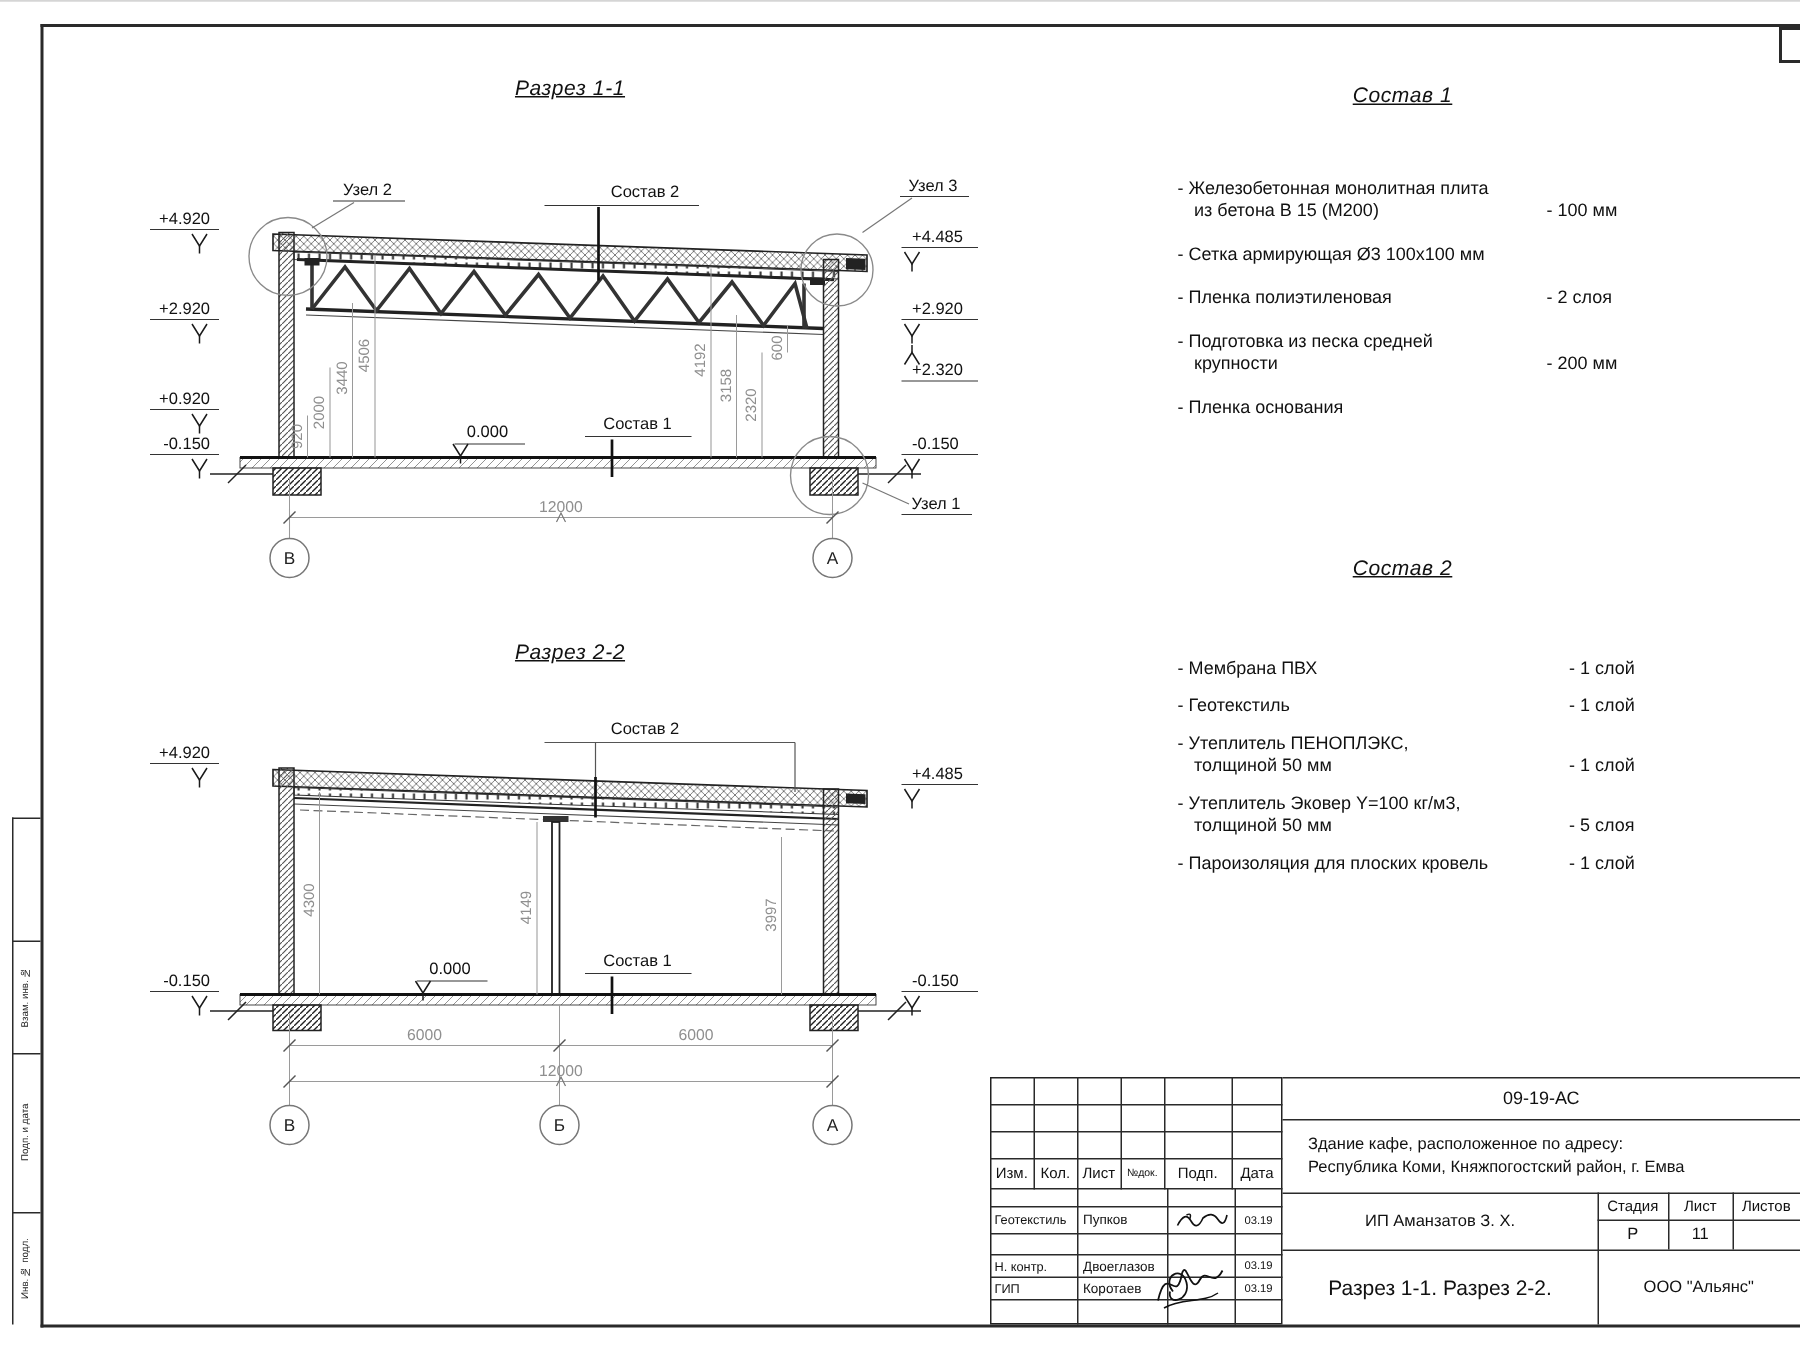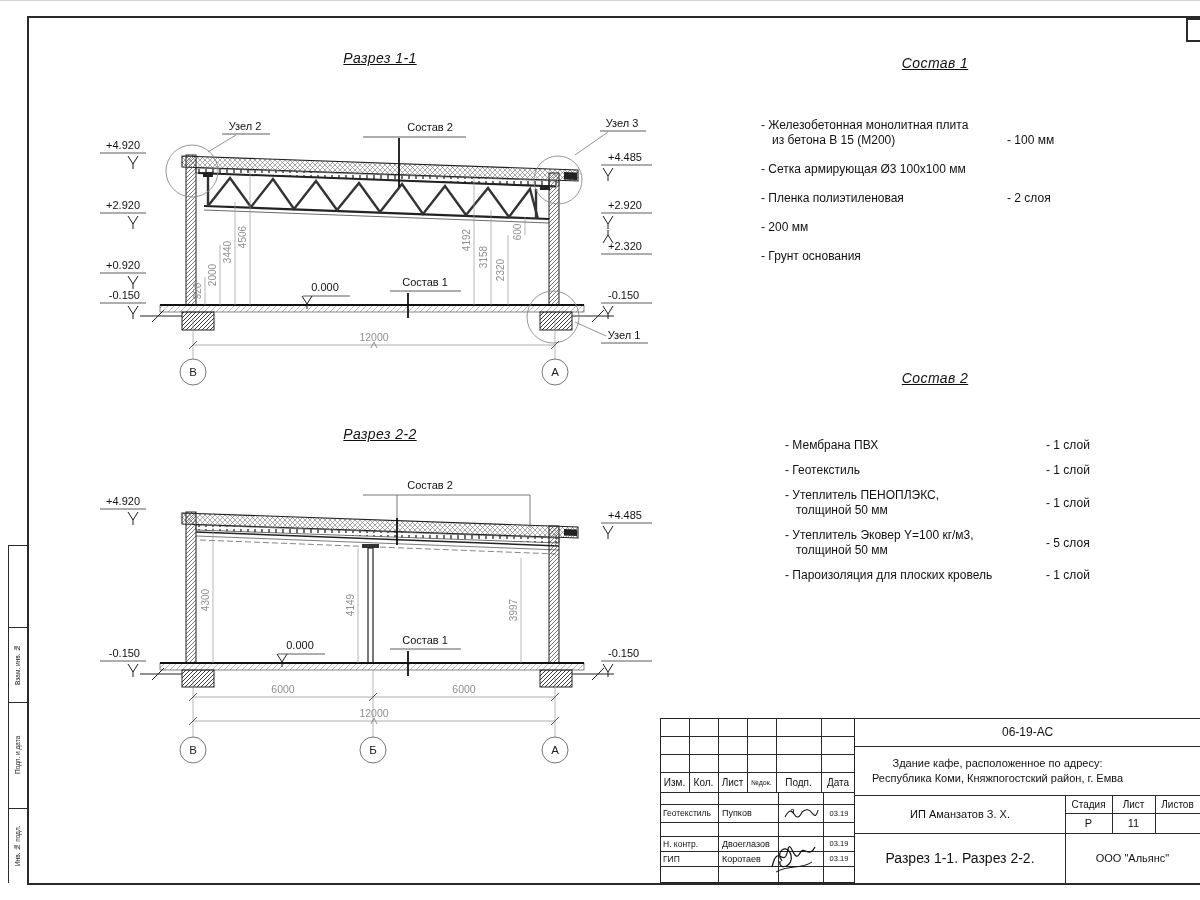--- a/index.html
+++ b/index.html
@@ -5,33 +5,33 @@
   html,body{margin:0;padding:0;background:#fff;}
   #page{position:relative;width:1200px;height:900px;background:#ffffff;overflow:hidden;
         font-family:"Liberation Sans",sans-serif;color:#1a1a1a;}
   .ln{position:absolute;background:#2a2a2a;}
   .lngray{position:absolute;background:#d5d5d5;}
   .abs{position:absolute;}
   .heading{position:absolute;font-style:italic;font-size:14px;color:#111;text-align:center;
            text-decoration:underline;letter-spacing:.4px;}
   .slist{position:absolute;font-size:12px;line-height:15px;color:#111;}
   .srow{display:flex;align-items:flex-end;margin-bottom:14px;}
-  .srow2{display:flex;align-items:center;margin-bottom:10px;}
+  .srow2{display:flex;align-items:flex-end;margin-bottom:10px;}
   .sname{white-space:pre-line;padding-left:11px;text-indent:-11px;}
   .s1 .sname{flex:0 0 235px;}
   .s2 .sname{flex:0 0 250px;}
   .sval{white-space:nowrap;}
   .notes{position:absolute;font-size:11.5px;line-height:14.5px;color:#111;}
   svg text{font-family:"Liberation Sans",sans-serif;}
   .svgtxt{font-size:11px;fill:#111;}
   .dimtxt{font-size:10px;fill:#8f8f8f;}
   .axtxt{font-size:11.5px;fill:#222;}
   .tbc{position:absolute;display:flex;align-items:center;justify-content:center;
        text-align:center;color:#111;}
-  .tbl{justify-content:flex-start;text-align:center;}
+  .tbl{justify-content:flex-start;text-align:left;}
   .rot{writing-mode:vertical-rl;transform:rotate(180deg);font-size:6.5px;color:#222;
        position:absolute;display:flex;align-items:center;justify-content:center;}
 </style>
 </head>
 <body>
 
 <div id="page">
 
   <div class="lngray" style="left:0;top:7;width:1200px;height:1px"></div>
   <div class="lngray" style="left:0;top:894;width:1200px;height:1px"></div>
@@ -294,39 +294,41 @@
     <text x="374" y="717" text-anchor="middle" class="dimtxt" style="font-size:10.5px">12000</text>
 
     <circle cx="193" cy="750" r="13" fill="#fff" stroke="#777" stroke-width="1"></circle>
     <text x="193" y="754" text-anchor="middle" class="axtxt">В</text>
     <circle cx="373" cy="750" r="13" fill="#fff" stroke="#777" stroke-width="1"></circle>
     <text x="373" y="754" text-anchor="middle" class="axtxt">Б</text>
     <circle cx="555" cy="750" r="13" fill="#fff" stroke="#777" stroke-width="1"></circle>
     <text x="555" y="754" text-anchor="middle" class="axtxt">А</text>
   </svg>
 
-  <div class="slist s1" style="left:761px;top:118px;width:292px">
+  <div class="slist s1" style="left:785px;top:118px;width:292px">
     <div class="srow">
         <span class="sname">- Железобетонная  монолитная плита
 из бетона В 15 (М200)</span>
         <span class="sval">- 100 мм</span>
       </div>
     <div class="srow">
         <span class="sname">- Сетка армирующая Ø3 100х100 мм</span>
         <span class="sval"></span>
       </div>
     <div class="srow">
         <span class="sname">- Пленка полиэтиленовая</span>
         <span class="sval">-  2 слоя</span>
       </div>
     <div class="srow">
+        <span class="sname">- Подготовка из песка средней
+крупности</span>
         <span class="sval">- 200 мм</span>
       </div>
     <div class="srow">
-        <span class="sname">- Грунт основания</span>
+        <span class="sname">- Пленка основания</span>
         <span class="sval"></span>
       </div>
   </div>
 
   <div class="slist s2" style="left:785px;top:438px;width:300px">
     <div class="srow2">
         <span class="sname">- Мембрана ПВХ</span>
         <span class="sval">- 1 слой</span>
       </div>
     <div class="srow2">
@@ -403,21 +405,21 @@
     <svg class="abs" style="left:782px;top:805px" width="38" height="17" viewBox="0 0 38 17">
       <path d="M3,12 Q8,2 12,9 T20,7 Q26,2 30,8 T36,5" fill="none" stroke="#111" stroke-width="1.1"></path>
       <path d="M9,5 Q13,3 11,8" fill="none" stroke="#111" stroke-width="1"></path>
     </svg>
     <svg class="abs" style="left:768px;top:835px" width="50" height="40" viewBox="0 0 50 40">
       <path d="M4,32 C10,6 16,36 20,14 C23,4 26,30 32,18 C36,10 41,24 47,12" fill="none" stroke="#111" stroke-width="1.2"></path>
       <path d="M14,26 C6,16 20,8 23,20 C26,32 10,36 12,26" fill="none" stroke="#111" stroke-width="1.2"></path>
       <path d="M8,37 C20,30 34,34 44,27" fill="none" stroke="#111" stroke-width="1"></path>
     </svg>
 
-    <div class="tbc" style="left:855px;top:718px;width:345px;height:28px;font-size:12px">06-19-АС</div>
+    <div class="tbc" style="left:855px;top:718px;width:345px;height:28px;font-size:12px">09-19-АС</div>
     <div class="tbc tbl" style="left:872px;top:746px;width:328px;height:49px;font-size:11px;line-height:15px;white-space:pre-line">Здание кафе, расположенное по адресу:
 Республика Коми, Княжпогостский район, г. Емва</div>
     <div class="tbc" style="left:855px;top:795px;width:210px;height:38px;font-size:11px">ИП Аманзатов З. Х.</div>
     <div class="tbc" style="left:1065px;top:795px;width:47px;height:18px;font-size:10px">Стадия</div>
     <div class="tbc" style="left:1112px;top:795px;width:43px;height:18px;font-size:10px">Лист</div>
     <div class="tbc" style="left:1155px;top:795px;width:45px;height:18px;font-size:10px">Листов</div>
     <div class="tbc" style="left:1065px;top:813px;width:47px;height:20px;font-size:11px">Р</div>
     <div class="tbc" style="left:1112px;top:813px;width:43px;height:20px;font-size:11px">11</div>
     <div class="tbc" style="left:855px;top:833px;width:210px;height:50px;font-size:14px">Разрез 1-1. Разрез 2-2.</div>
     <div class="tbc" style="left:1065px;top:833px;width:135px;height:50px;font-size:11px">ООО "Альянс"</div>

